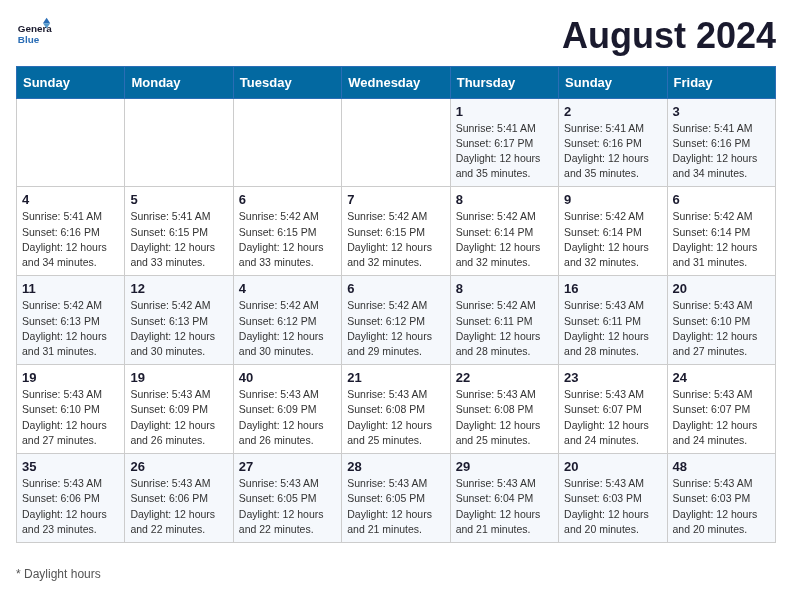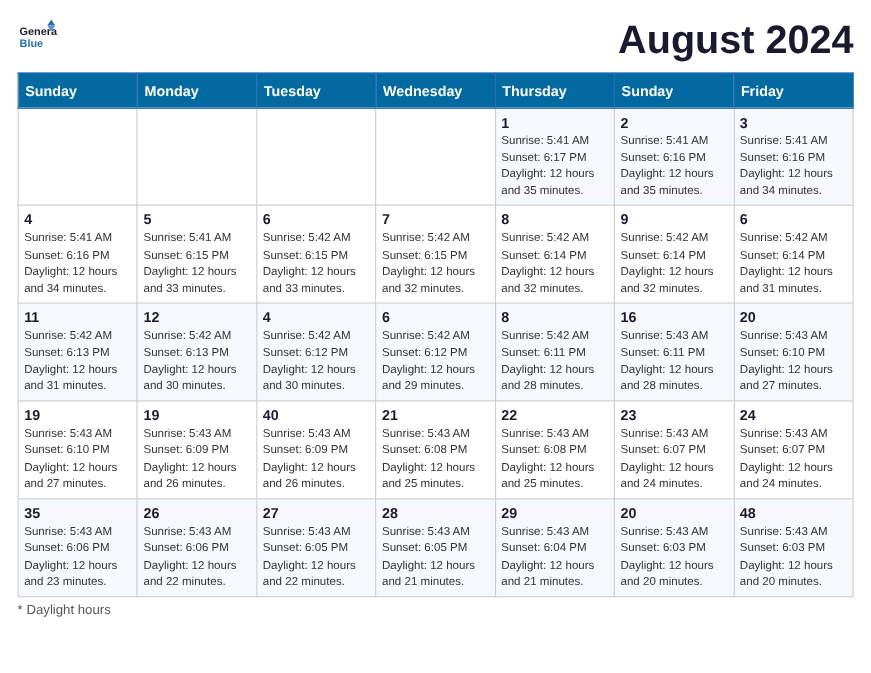--- a/index.html
+++ b/index.html
@@ -73,21 +73,21 @@
     }
     .day-detail {
       font-size: 10.5px;
       color: #333;
       line-height: 1.45;
     }
     .empty-cell {
       background: #fff !important;
     }
     .footer-note {
-      margin-top: 4px;
+      margin-top: 24px;
       font-size: 12px;
       color: #555;
       text-align: left;
     }
   </style>
 </head>
 <body>
 
 <div class="header-area">
   <div class="logo">

